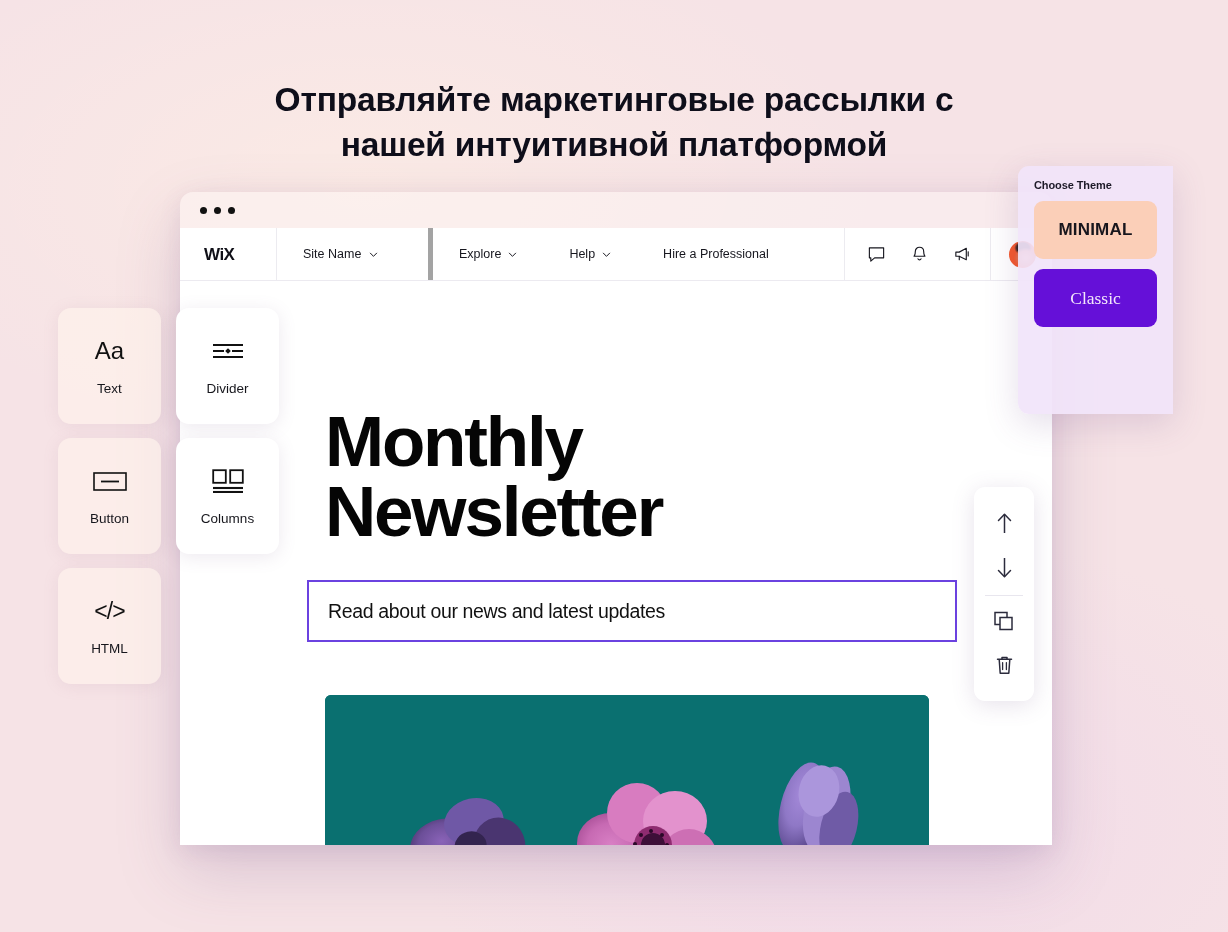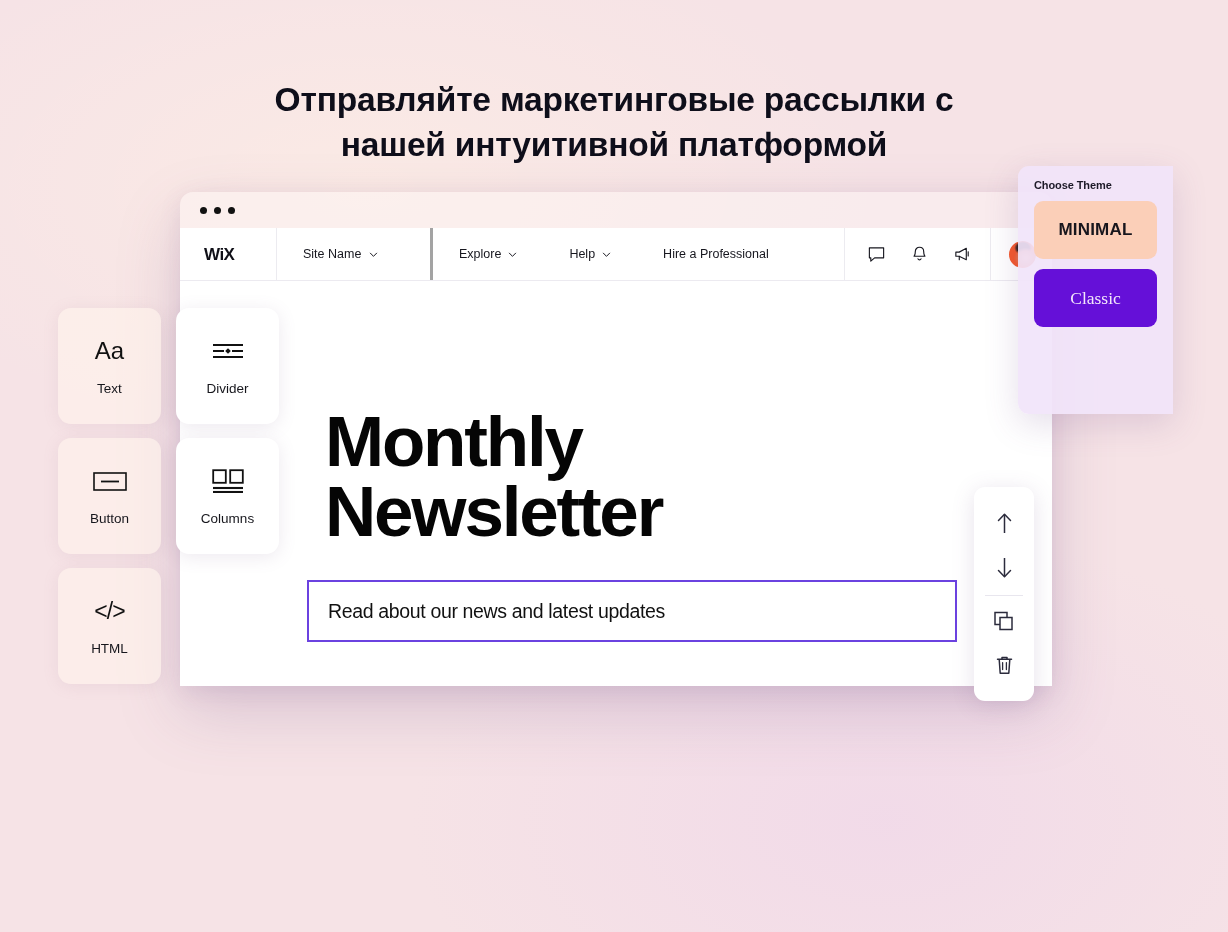--- a/index.html
+++ b/index.html
@@ -33,21 +33,21 @@
     text-align:center;
     color:#0e0e1a;
     font-size:33.5px; font-weight:700;
     line-height:1.33;
     letter-spacing:-0.2px;
   }
   #headline .ln{ display:block; }
 
   
   #app-window{
-    position:absolute; left:180px; top:192px; width:872px; height:494px;
+    position:absolute; left:180px; top:192px; width:872px; height:653px;
     border-radius:13px 13px 0 0;
     overflow:hidden;
     box-shadow:0 26px 64px rgba(120,85,140,0.22), 0 6px 22px rgba(120,85,140,0.12);
   }
   #titlebar{
     height:36px; width:100%;
     background:rgba(255,255,255,0.30);
     display:flex; align-items:center;
     padding-left:20px;
   }
@@ -61,21 +61,21 @@
     font-size:12.5px; color:#16161e;
   }
   #brand{
     width:97px; display:flex; align-items:center; justify-content:center;
     border-right:1px solid #ecebf0;
   }
   #brand svg{ display:block; }
   #sitename{
     display:flex; align-items:center; gap:8px;
     padding:0 22px 0 26px;
-    border-right:3px solid #a3a3a3;
+    border-right:5px solid #a3a3a3;
     min-width:156px;
   }
   .navgrp{ display:flex; align-items:center; }
   .navitem{
     display:flex; align-items:center; gap:7px;
     padding:7px 26px; height:100%;
     white-space:nowrap;
   }
   .chev{ width:9px; height:9px; display:inline-block; }
   #navspacer{ flex:1; }

